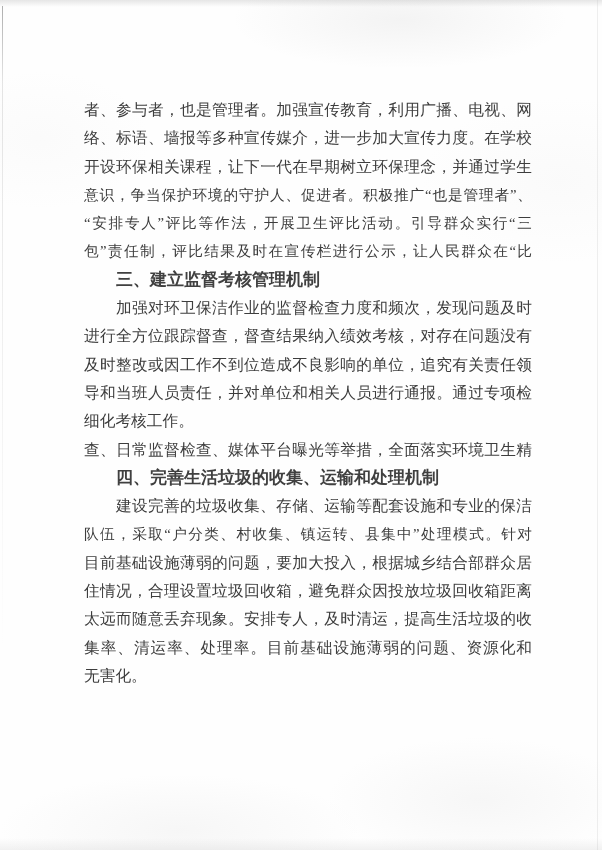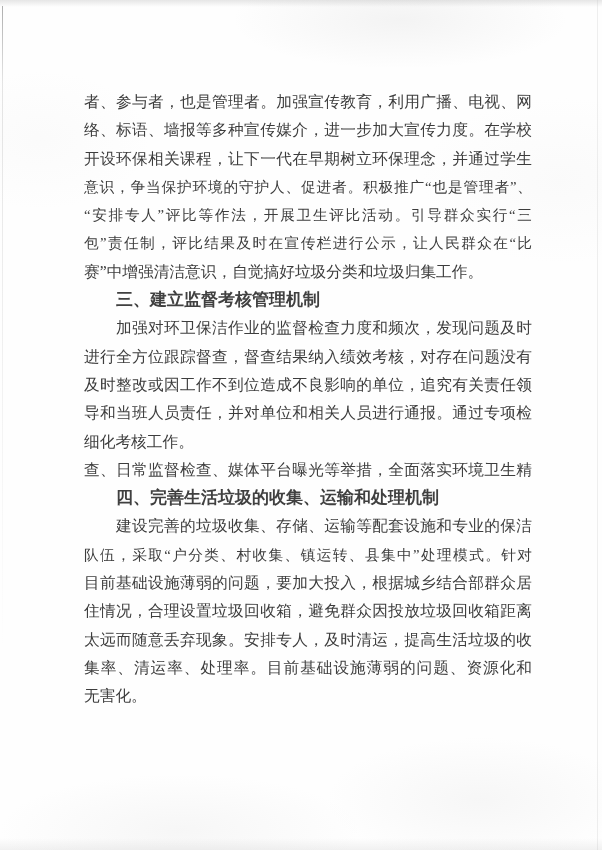--- a/index.html
+++ b/index.html
@@ -49,21 +49,21 @@
   .scan-noise-bottom {
     position: absolute;
     left: 0; top: 838px;
     width: 602px; height: 12px;
     background: linear-gradient(0deg, rgba(160,160,160,0.14), rgba(160,160,160,0));
   }
 
   .doc {
     position: absolute;
     left: 84px;
-    top: 88px;
+    top: 96px;
     width: 448px;
     color: #3d3d3d;
   }
   .line {
     box-sizing: border-box;
     width: 448px;
     height: 28.3px;
     line-height: 28.3px;
     font-size: 15.7px;
     text-align: justify;
@@ -93,21 +93,20 @@
   <div class="scan-edge-right"></div>
   <div class="scan-noise-bottom"></div>
 
   <div class="doc">
     <div class="line">者、参与者，也是管理者。加强宣传教育，利用广播、电视、网</div>
     <div class="line">络、标语、墙报等多种宣传媒介，进一步加大宣传力度。在学校</div>
     <div class="line">开设环保相关课程，让下一代在早期树立环保理念，并通过学生</div>
     <div class="line tight">意识，争当保护环境的守护人、促进者。积极推广“也是管理者”、</div>
     <div class="line tight">“安排专人”评比等作法，开展卫生评比活动。引导群众实行“三</div>
     <div class="line tight">包”责任制，评比结果及时在宣传栏进行公示，让人民群众在“比</div>
-    <div class="line end">赛”中增强清洁意识，自觉搞好垃圾分类和垃圾归集工作。</div>
     <div class="line heading">三、建立监督考核管理机制</div>
     <div class="line indent">加强对环卫保洁作业的监督检查力度和频次，发现问题及时</div>
     <div class="line">进行全方位跟踪督查，督查结果纳入绩效考核，对存在问题没有</div>
     <div class="line">及时整改或因工作不到位造成不良影响的单位，追究有关责任领</div>
     <div class="line">导和当班人员责任，并对单位和相关人员进行通报。通过专项检</div>
     <div class="line end">细化考核工作。</div>
     <div class="line">查、日常监督检查、媒体平台曝光等举措，全面落实环境卫生精</div>
     <div class="line heading">四、完善生活垃圾的收集、运输和处理机制</div>
     <div class="line indent">建设完善的垃圾收集、存储、运输等配套设施和专业的保洁</div>
     <div class="line tight">队伍，采取“户分类、村收集、镇运转、县集中”处理模式。针对</div>

